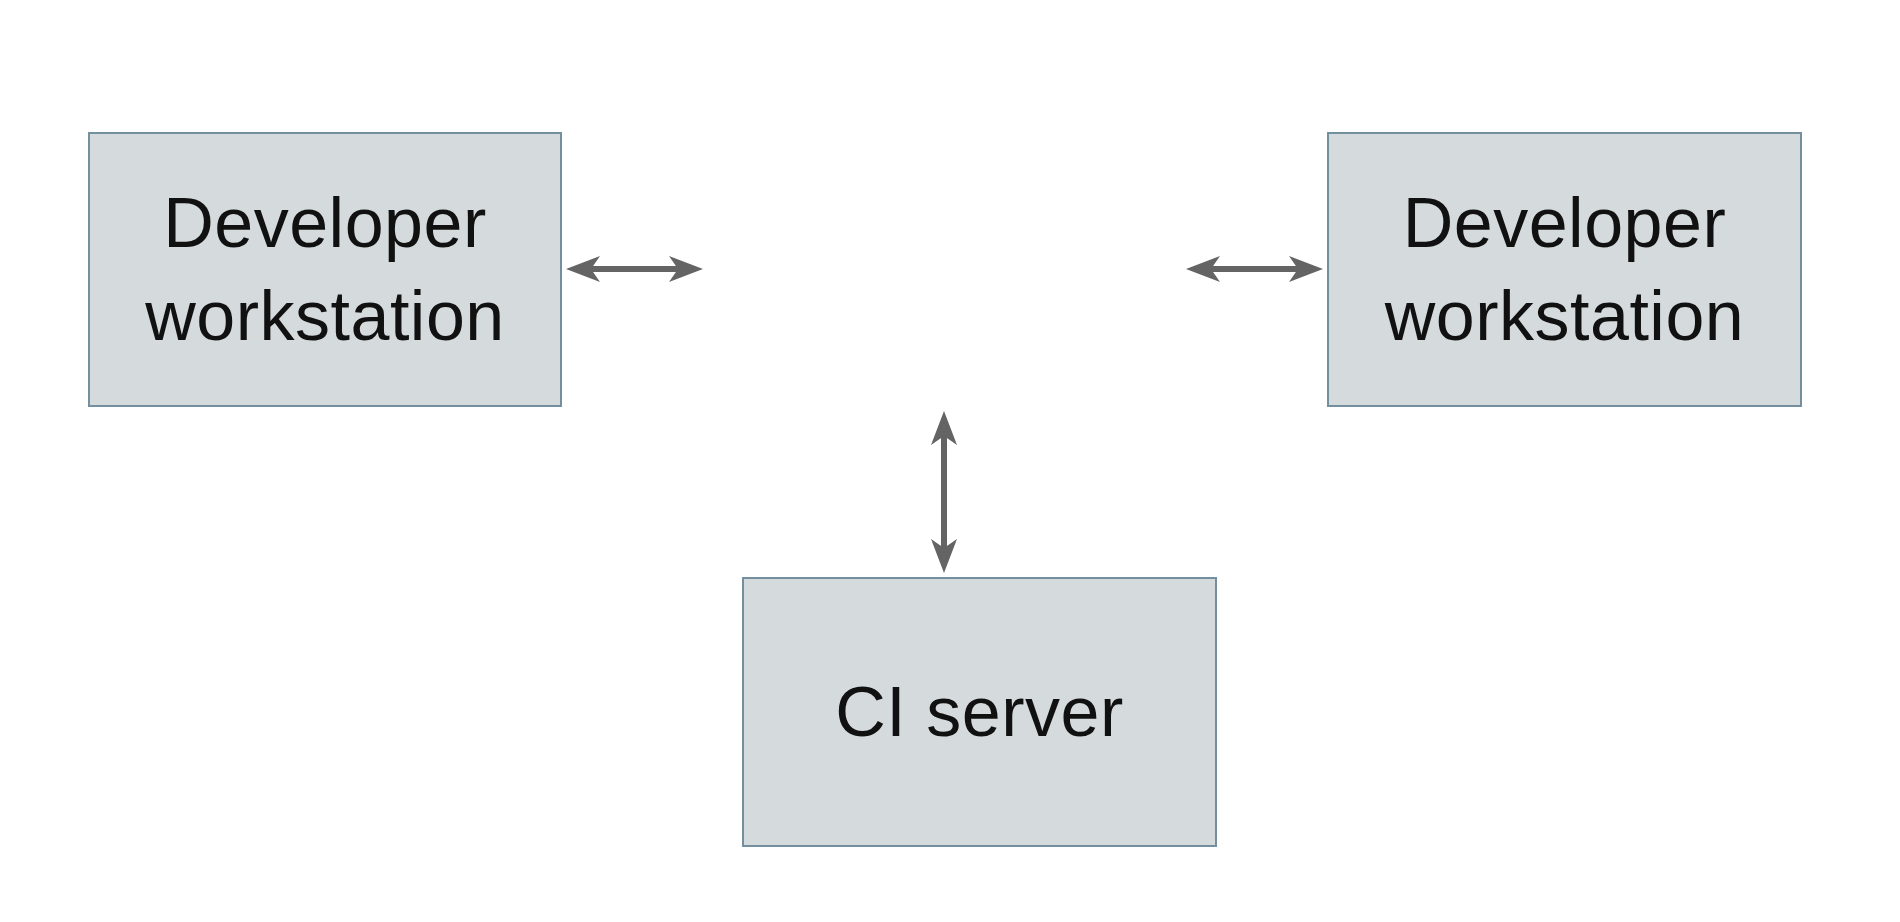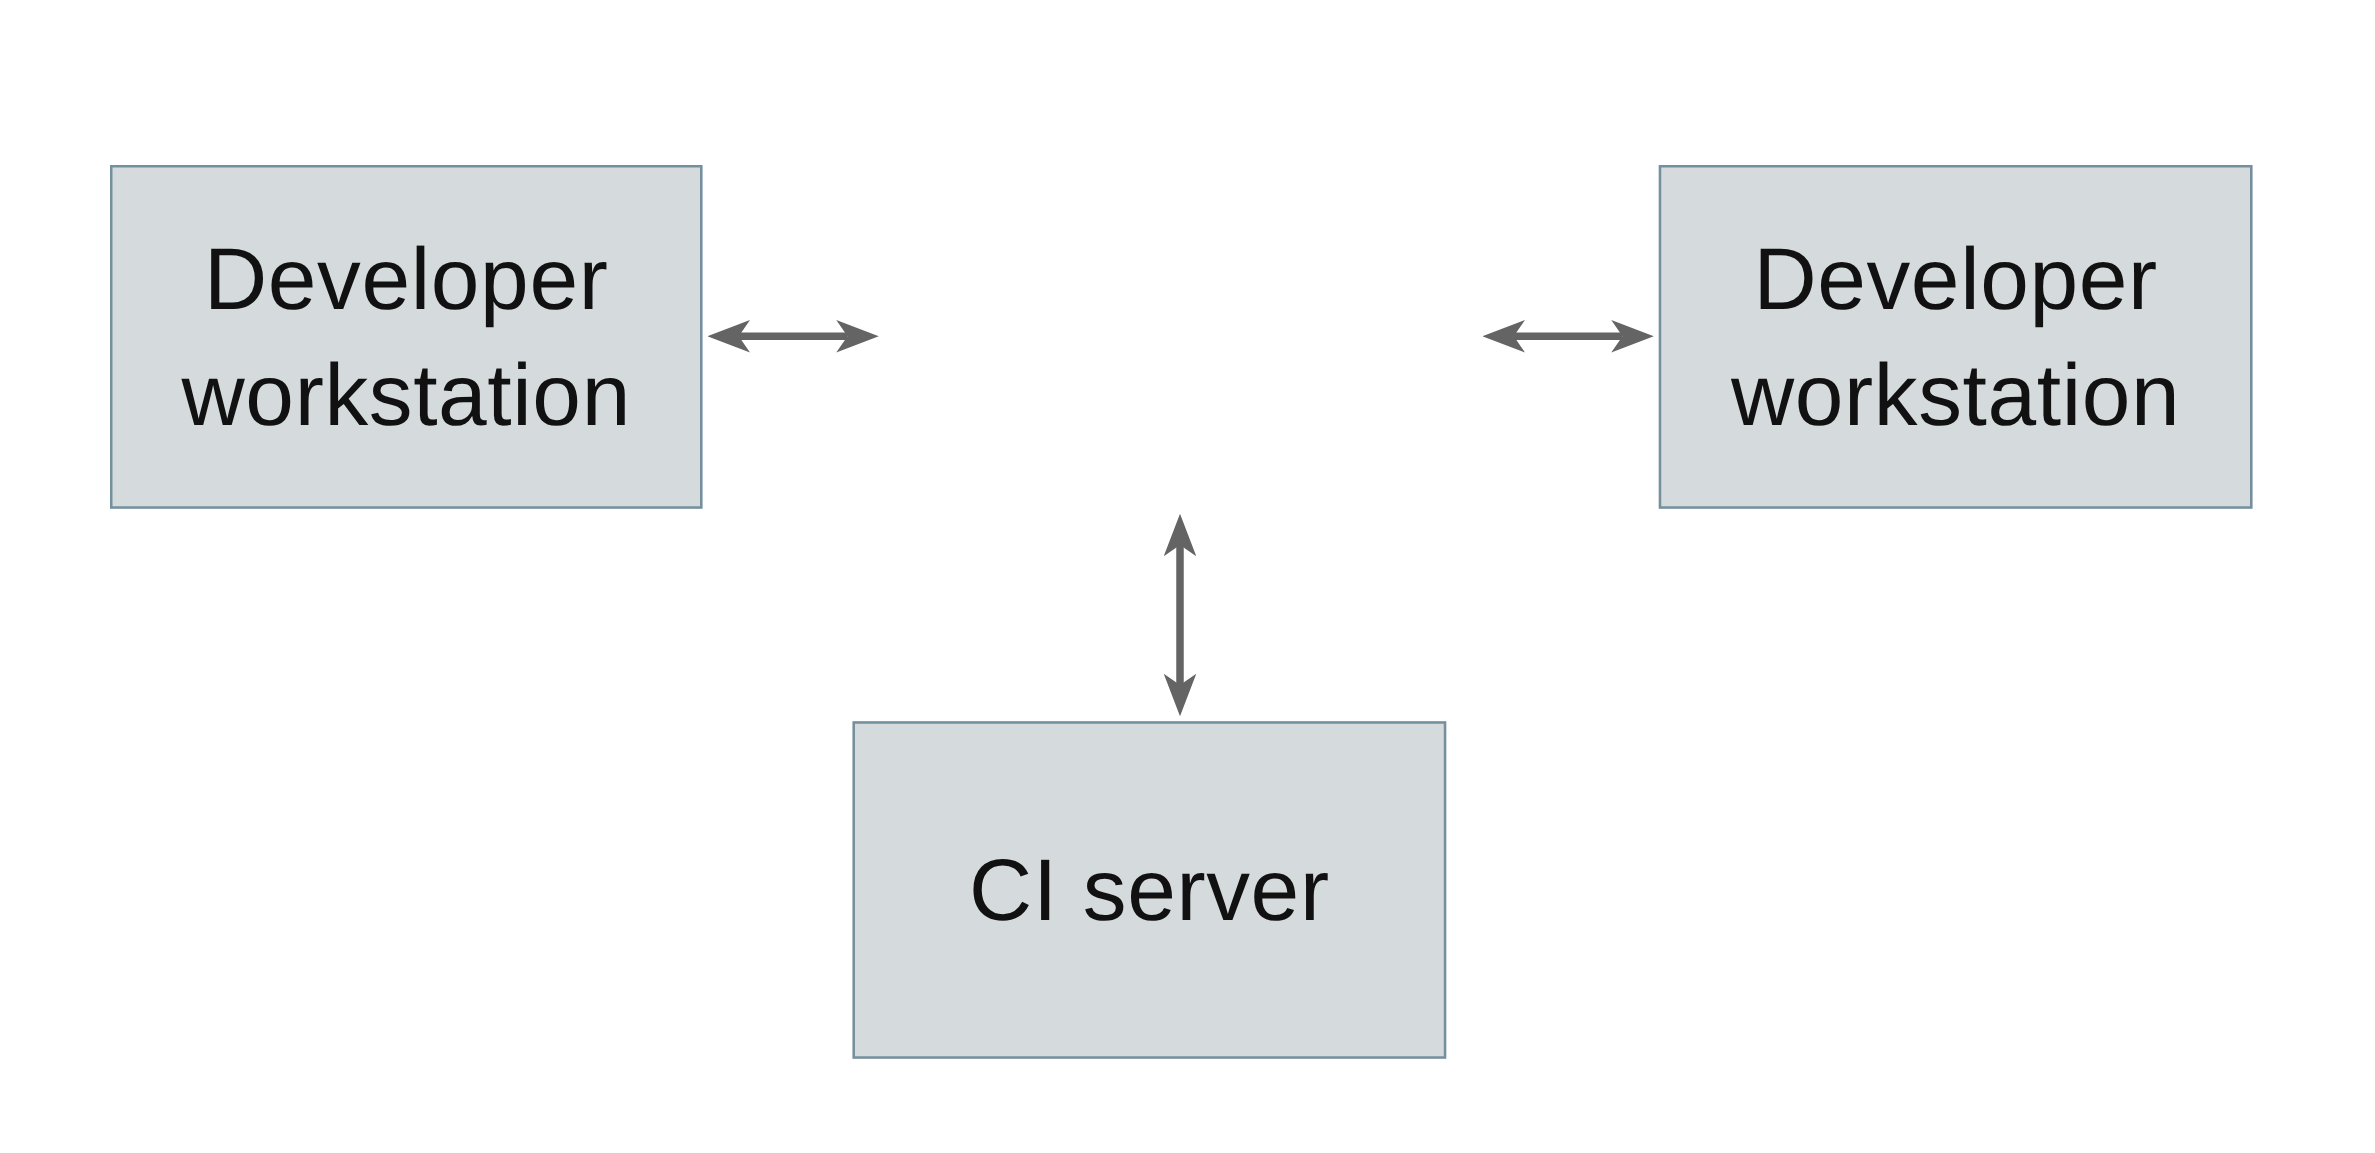--- a/index.html
+++ b/index.html
@@ -43,21 +43,21 @@
     text-align: center;
     padding: 0 20px;
     color: var(--text);
     font-size: 70px;
     line-height: 1.32;
     letter-spacing: 0.5px;
   }
   .node-dev-left   { left:  88px; top: 103px; width: 474px; height: 275px; }
   .node-cache      { left: 707px; top: 103px; width: 475px; height: 275px; }
   .node-dev-right  { left: 1327px; top: 103px; width: 475px; height: 275px; }
-  .node-ci         { left: 682px; top: 548px; width: 475px; height: 270px; }
+  .node-ci         { left: 742px; top: 548px; width: 475px; height: 270px; }
 </style>
 </head>
 <body>
 
 <div class="canvas">
 
   <svg class="edges" width="1900" height="922" viewBox="0 0 1900 922" xmlns="http://www.w3.org/2000/svg">
     <defs>
       <marker id="arrow-head" viewBox="0 0 34 26" refX="9" refY="13" markerWidth="34" markerHeight="26" orient="auto-start-reverse" markerUnits="userSpaceOnUse">
         <path d="M0,0 L34,13 L0,26 L9,13 Z"></path>

